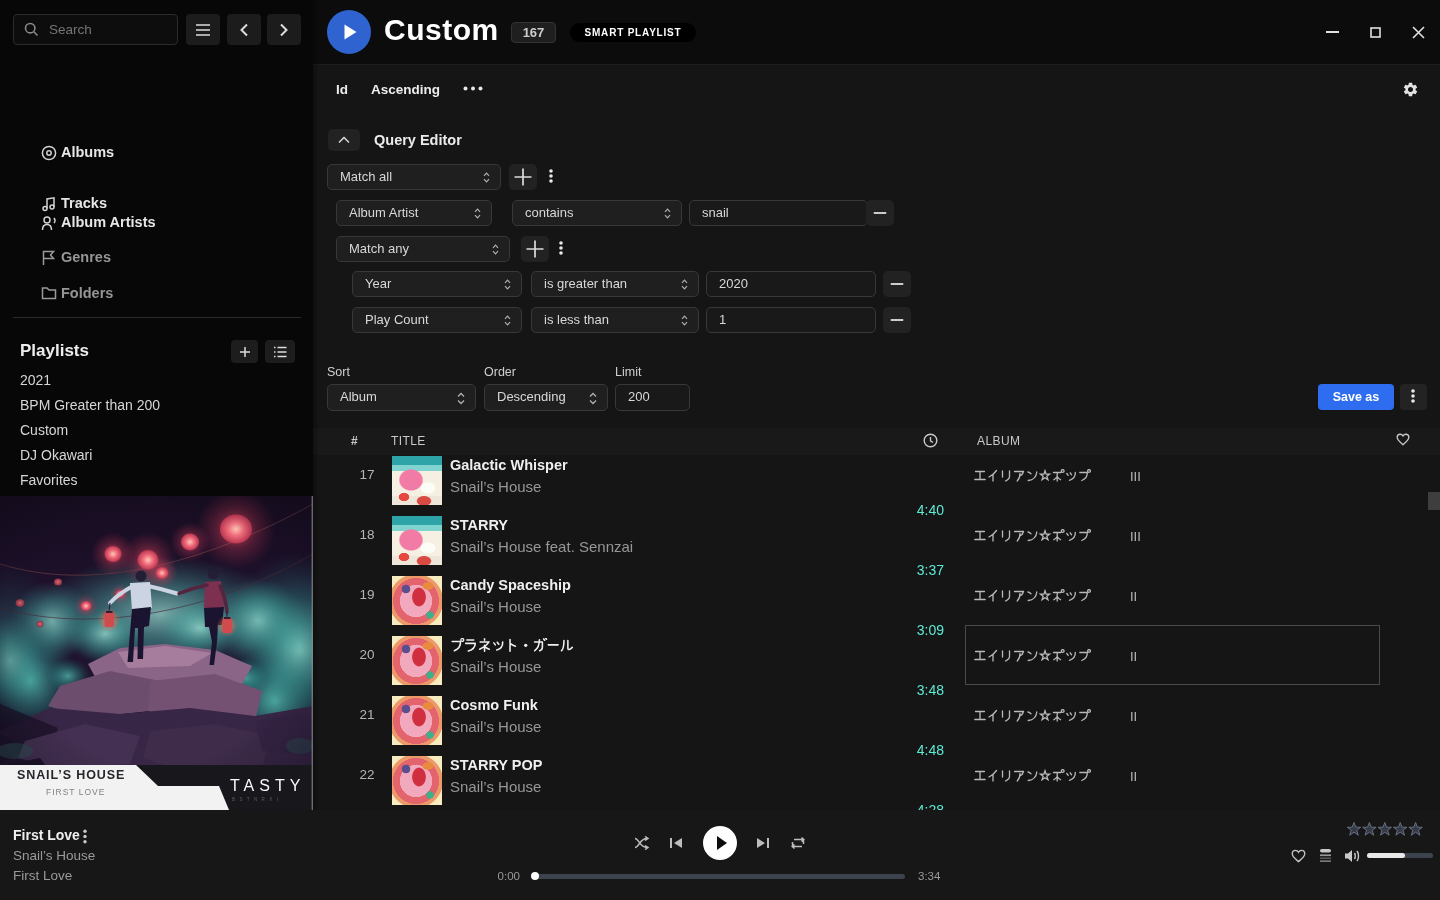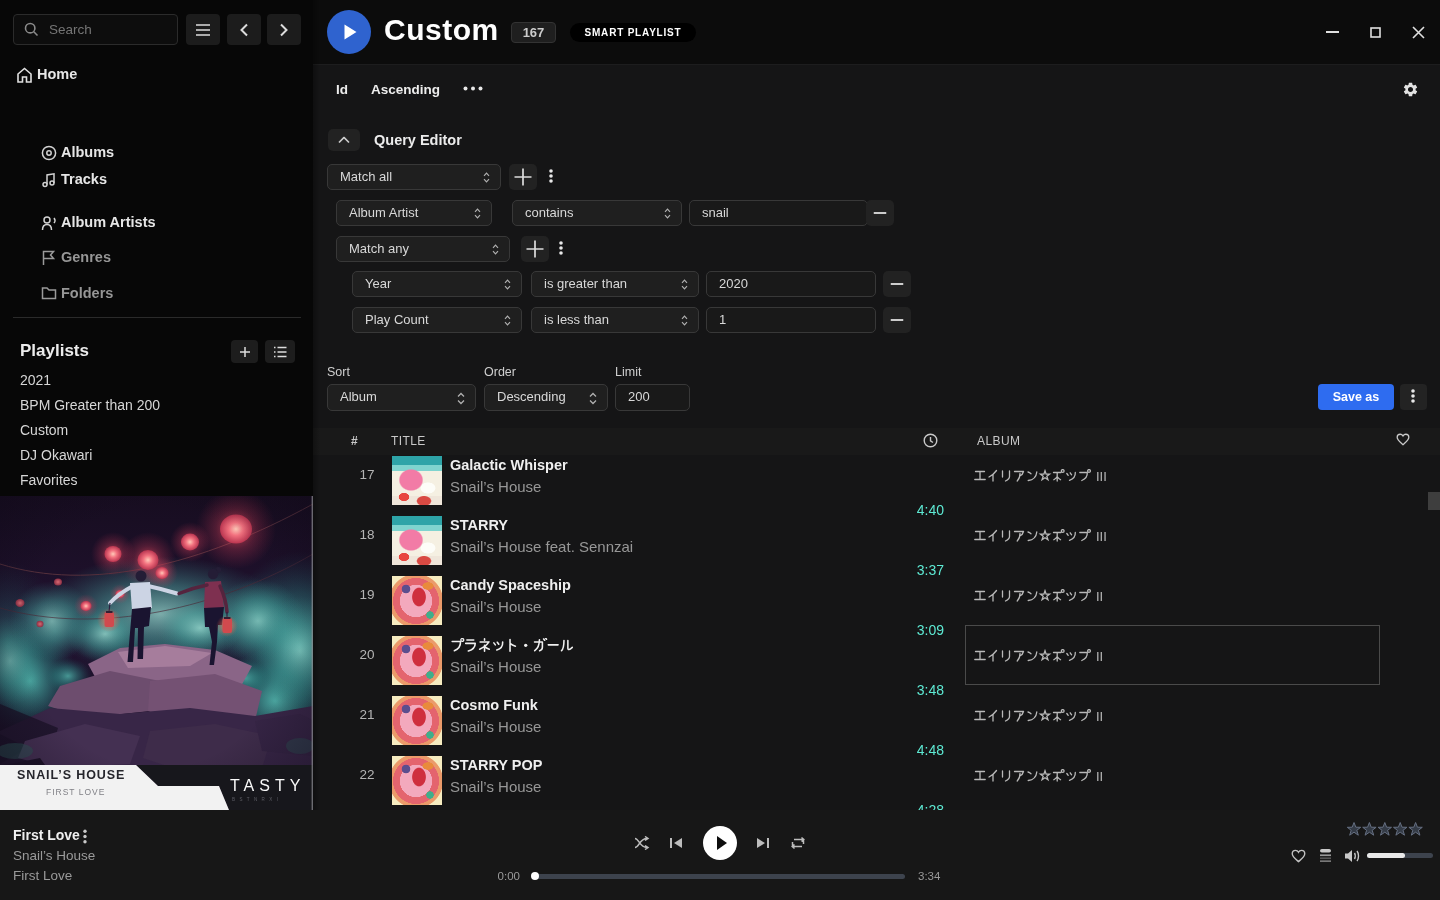--- a/index.html
+++ b/index.html
@@ -46,21 +46,21 @@
 
 #thead { position:absolute; left:0; top:364px; width:1127px; height:27px; background:#191919;
   color:#c9c9c9; font-size:12px; }
 #rows { position:absolute; left:0; top:391px; width:1127px; height:355px; overflow:hidden; }
 .row { position:absolute; left:0; width:1127px; height:60px; }
 .rnum { position:absolute; left:34px; top:21px; width:40px; text-align:center; font-size:13.5px; color:#b5b5b5; }
 .thumb { position:absolute; left:79px; top:10px; width:50px; height:49px; overflow:hidden; }
 .rtitle { position:absolute; left:137px; top:11px; font-size:14.5px; font-weight:700; color:#efefef; }
 .rartist { position:absolute; left:137px; top:32px; font-size:15px; color:#979797; }
 .rdur { position:absolute; left:551px; top:20px; width:80px; text-align:right; font-size:14px; color:#5eead4;margin-top:36px; }
-.ralbum { position:absolute; left:661px; top:22px; }
+.ralbum { position:absolute; left:661px; top:22px;gap:34px; }
 
 
 #player { position:absolute; left:0; top:810px; width:1440px; height:90px; background:#171717; }
 .rom { font-size:13px; color:#b9b9b9; margin-left:5px; }
 .ralbum { display:flex; align-items:center; height:16px; }
 .ta { background:
   radial-gradient(20px 18px at 19px 24px, #f27ba6 0 55%, transparent 62%),
   radial-gradient(12px 9px at 36px 32px, #fdfdf8 0 58%, transparent 65%),
   radial-gradient(9px 7px at 12px 41px, #e8473f 0 55%, transparent 62%),
   radial-gradient(13px 9px at 32px 45px, #d94a43 0 50%, transparent 60%),
@@ -358,34 +358,28 @@
         <svg width="9" height="14" viewBox="0 0 9 14" fill="none" stroke="#dcdcdc" stroke-width="2">
           <path d="M7.5 1.5 L2 7 L7.5 12.5"></path>
         </svg>
       </div>
     <div class="sqbtn" style="left:267px">
         <svg width="9" height="14" viewBox="0 0 9 14" fill="none" stroke="#dcdcdc" stroke-width="2">
           <path d="M1.5 1.5 L7 7 L1.5 12.5"></path>
         </svg>
       </div>
 
-    <div class="navitem" style="top:63px">
-      <svg style="left:16px" width="17" height="17" viewBox="0 0 17 17" fill="none" stroke="#e0e0e0" stroke-width="1.6">
-          <path d="M2 7 L8.5 1.5 L15 7 V15 H10.5 V10 H6.5 V15 H2 Z"></path>
-        </svg>
-      <span class="txt" style="left:37px">Home</span>
-    </div>
     <div class="navitem" style="top:141px">
       <svg style="left:41px" width="16" height="16" viewBox="0 0 16 16" fill="none" stroke="#d2d2d2" stroke-width="1.5">
           <circle cx="8" cy="8" r="6.6"></circle>
           <circle cx="8" cy="8" r="2.2"></circle>
         </svg>
       <span class="txt" style="left:61px">Albums</span>
     </div>
-    <div class="navitem" style="top:168px">
+    <div class="navitem" style="top:192px">
       <svg style="left:41px" width="16" height="16" viewBox="0 0 16 16" fill="none" stroke="#d2d2d2" stroke-width="1.5">
           <path d="M6 12.5 V3 L13 1.8 V11"></path>
           <circle cx="4" cy="12.5" r="2"></circle>
           <circle cx="11" cy="11" r="2"></circle>
         </svg>
       <span class="txt" style="left:61px">Tracks</span>
     </div>
     <div class="navitem" style="top:211px">
       <svg style="left:41px" width="17" height="16" viewBox="0 0 17 16" fill="none" stroke="#d2d2d2" stroke-width="1.5">
           <circle cx="6" cy="5" r="3"></circle>

